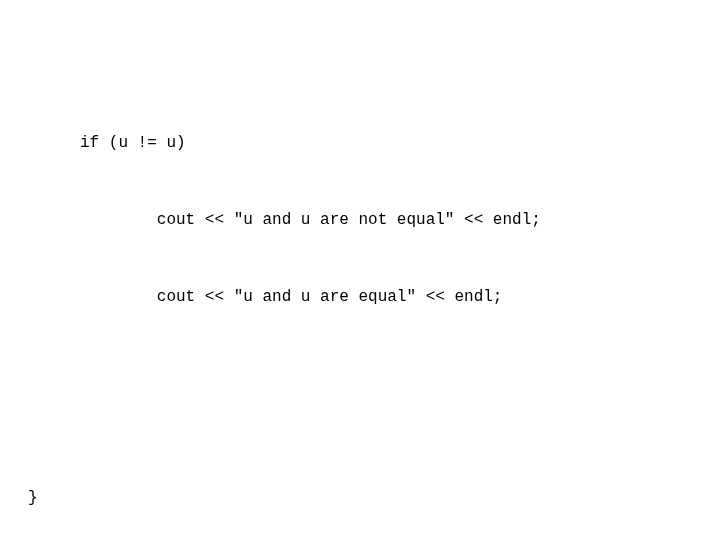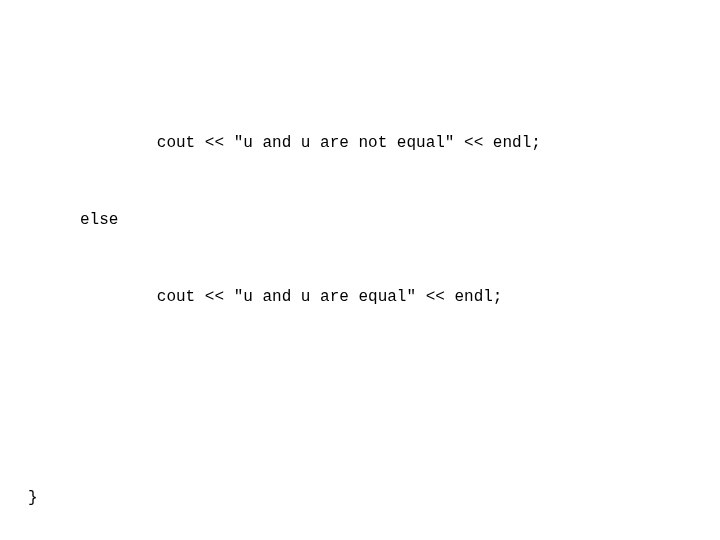--- a/index.html
+++ b/index.html
@@ -30,22 +30,22 @@
     }
     .empty-line {
       display: block;
       height: 1.6em;
     }
   </style>
 </head>
 <body>
 
 <div class="code-container">
+  <span class="code-line">if (u != u)</span>
   <span class="code-line">        cout &lt;&lt; "u and u are not equal" &lt;&lt; endl;</span>
-  <span class="code-line">else</span>
   <span class="code-line">        cout &lt;&lt; "u and u are equal" &lt;&lt; endl;</span>
   <span class="empty-line"></span>
   
   
   
   
   
 </div>
 <div style="position:absolute; bottom: 28px; left: 28px; font-family: 'Courier New', Courier, monospace; font-size: 16px; line-height: 1.6;">}</div>
 

